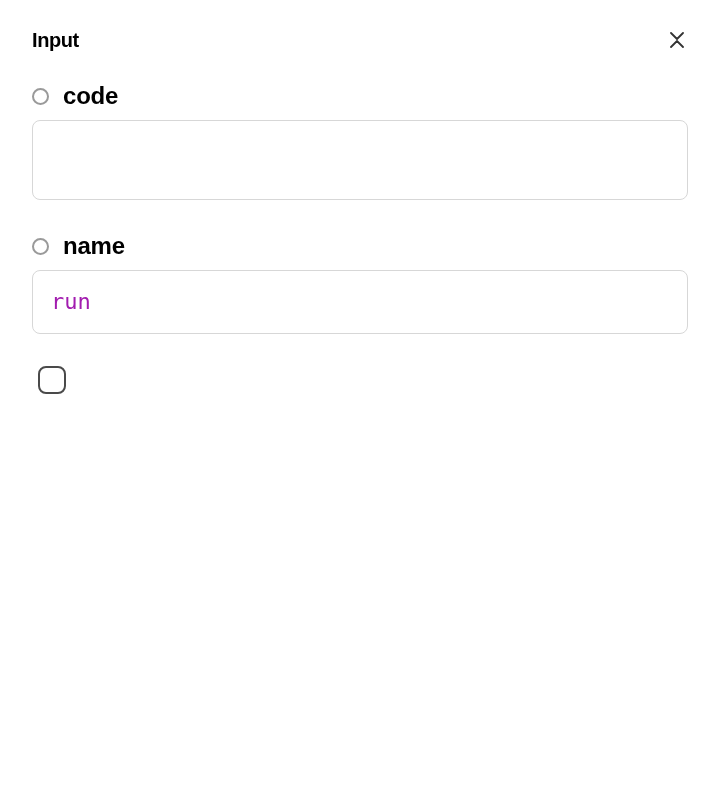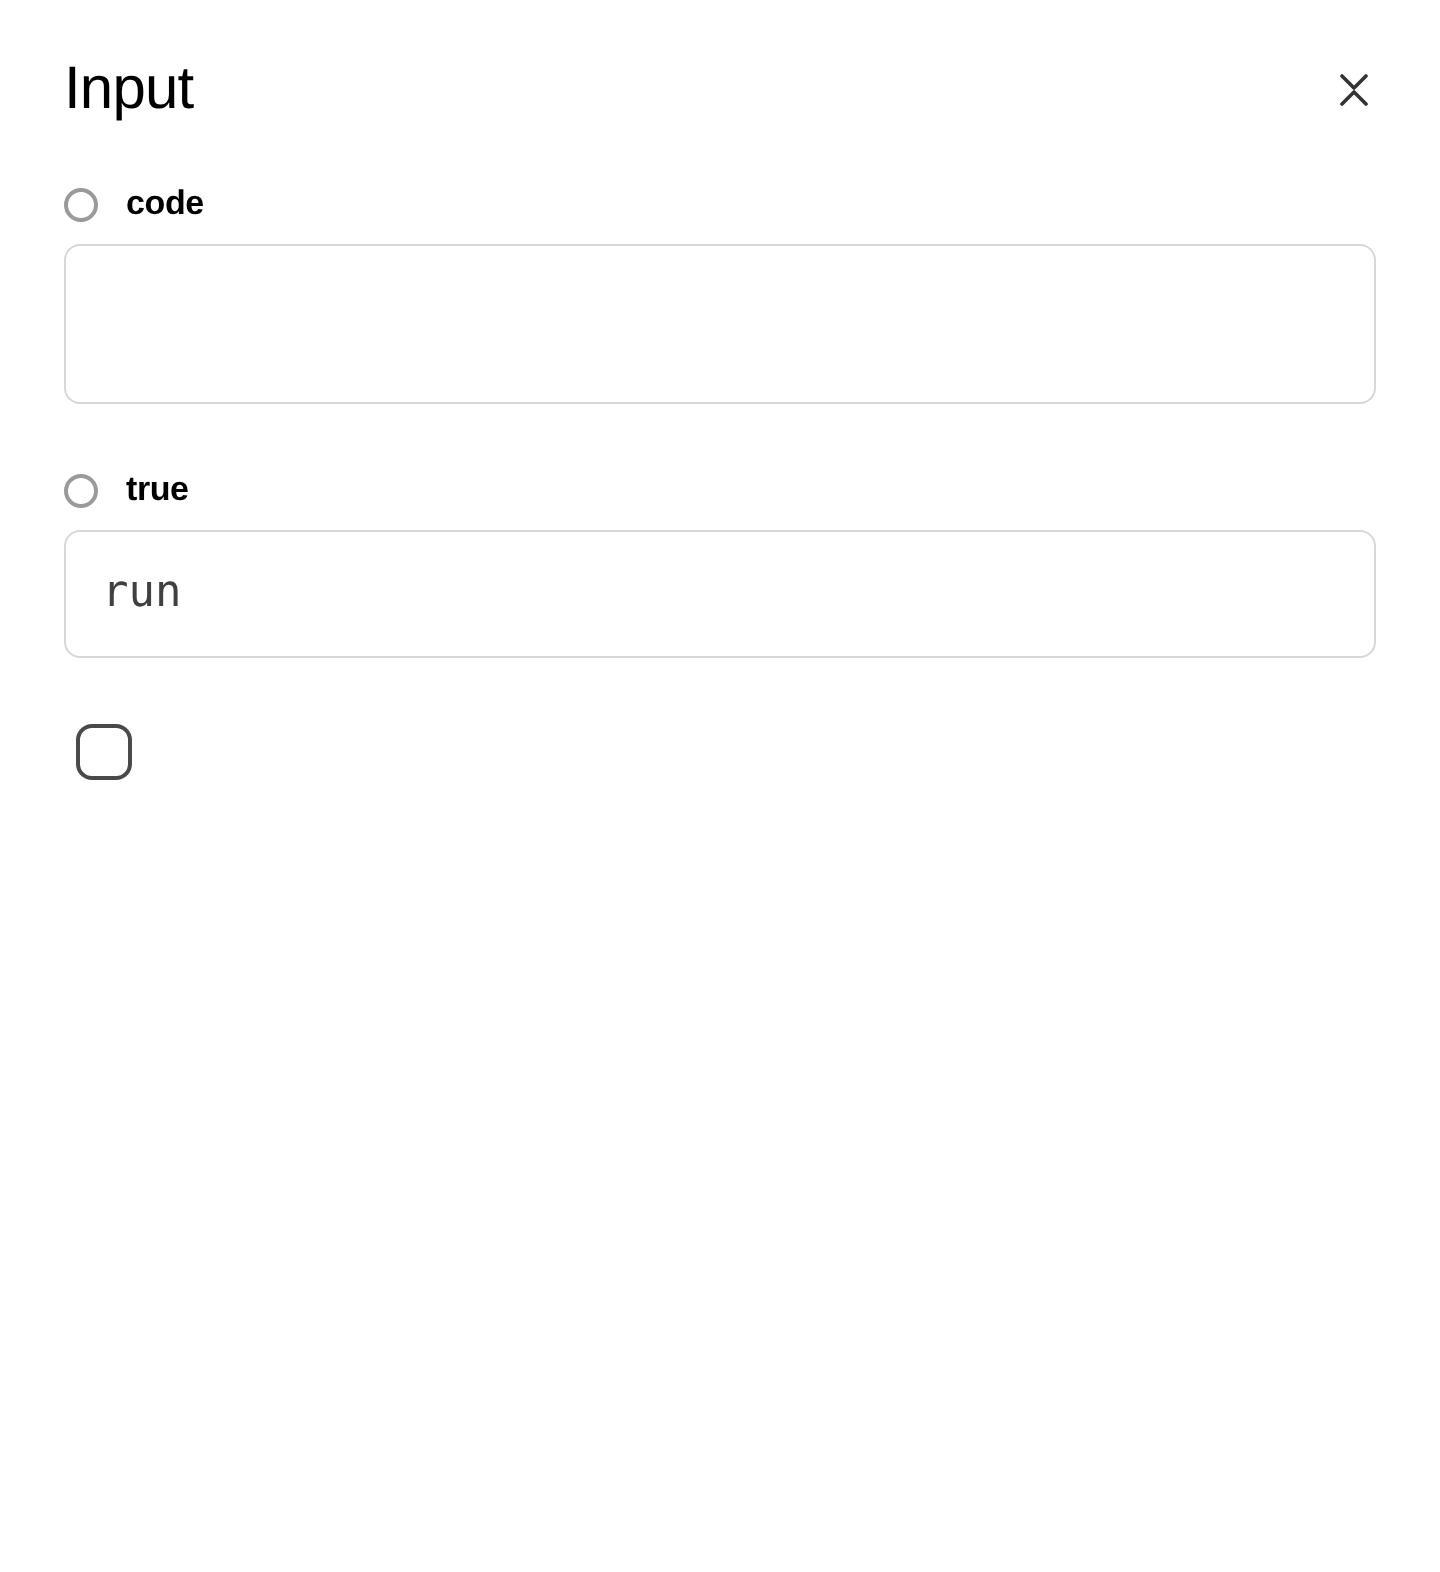--- a/index.html
+++ b/index.html
@@ -10,22 +10,22 @@
       width: 720px;
       padding: 28px 32px;
     }
     .header {
       display: flex;
       align-items: center;
       justify-content: space-between;
       margin-bottom: 30px;
     }
     .header-title {
-      font-size: 30px;
-      font-weight: 400;
+      font-size: 20px;
+      font-weight: 700;
       letter-spacing: -0.4px;
     }
     .expand-toggle {
       display: flex;
       flex-direction: column;
       align-items: center;
       gap: 0;
       cursor: pointer;
       padding: 4px;
     }
@@ -40,40 +40,40 @@
       margin-bottom: 10px;
     }
     .radio-circle {
       width: 17px;
       height: 17px;
       border: 2px solid #9a9a9a;
       border-radius: 50%;
       flex: 0 0 auto;
     }
     .field-label {
-      font-size: 17px;
+      font-size: 24px;
       font-weight: 700;
       letter-spacing: -0.2px;
     }
     .field-desc {
       font-size: 20px;
       line-height: 1.55;
       margin-bottom: 16px;
       color: #111;
       letter-spacing: -0.1px;
     }
     .text-input {
       width: 100%;
       height: 80px;
       border: 1px solid #d7d7d7;
       border-radius: 8px;
       padding: 16px 18px;
       font-family: ui-monospace, SFMono-Regular, Menlo, Consolas, monospace;
       font-size: 22px;
-      color: #404040;
+      color: #a21caf;
       background: #fff;
       resize: none;
       outline: none;
     }
     .text-input.single {
       height: 64px;
       line-height: 30px;
     }
     .checkbox {
       width: 28px;
@@ -108,20 +108,20 @@
   <div class="field-head">
     <span class="radio-circle"></span>
     <span class="field-label">code</span>
   </div>
   <textarea class="text-input" style=""></textarea>
 </div>
 
 <div class="field">
   <div class="field-head">
     <span class="radio-circle"></span>
-    <span class="field-label">true</span>
+    <span class="field-label">name</span>
   </div>
   <textarea class="text-input single" style="">run</textarea>
 </div>
 
 <div class="field">
   <div class="checkbox"></div>
 </div>
 
 </body></html>

